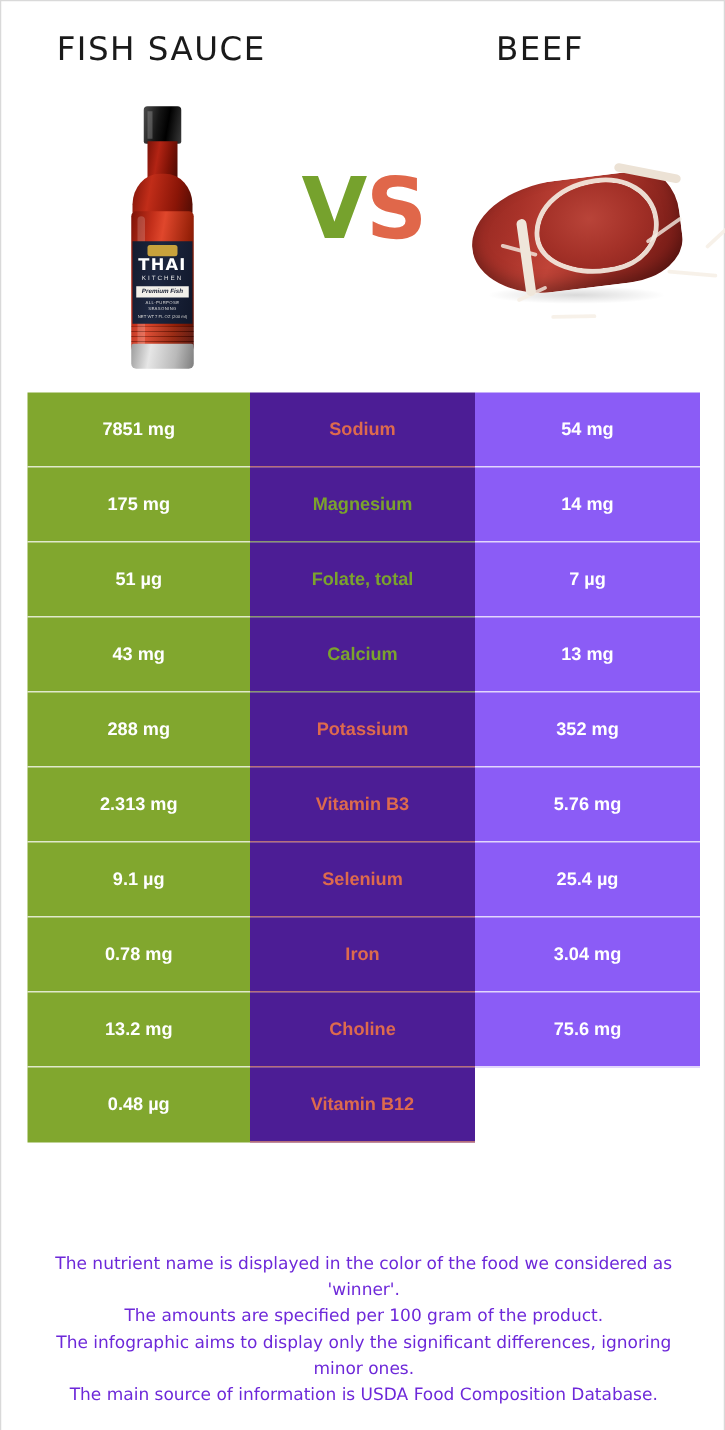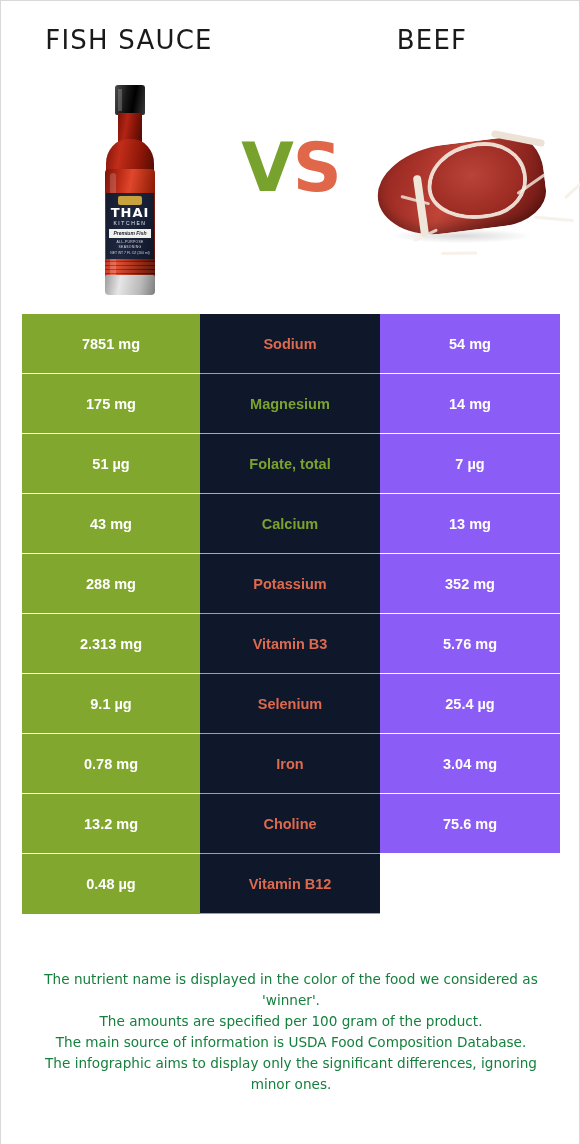--- a/index.html
+++ b/index.html
@@ -241,47 +241,47 @@
     font-weight: bold;
   }
   .cell-left {
     width: 178px;
     background: #81a72e;
     color: #ffffff;
     border-bottom: 1px solid #ffffff;
   }
   .cell-mid {
     width: 180px;
-    background: #0f172a;
+    background: #4c1d95;
     font-weight: 700;
   }
   .cell-right {
     width: 180px;
     background: #8b5cf6;
     color: #ffffff;
     border-bottom: 1px solid #ffffff;
   }
   .row:last-child .cell-left,
   .row:last-child .cell-right { border-bottom: none; }
 
   
   .win-green .cell-mid { color: #7ba32d; border-bottom: 1px solid #9dbf63; }
   .win-red   .cell-mid { color: #dd6a4d; border-bottom: 1px solid #d98a72; }
   .row:last-child .cell-mid { border-bottom: 1px solid #d98a72; }
 
   
   .footer {
     position: absolute;
     left: 24px;
-    top: 968px;
+    top: 1000px;
     width: 532px;
     text-align: center;
     font-size: 13.6px;
     line-height: 21px;
-    color: #15803d;
+    color: #6d28d9;
     font-family: "DejaVu Sans", sans-serif;
   }
   .footer p { margin: 0; }
 </style>
 </head>
 <body>
 
 <div class="page">
 
   <div class="titles">
@@ -378,17 +378,17 @@
       </div>
       <div class="row win-red">
         <div class="cell cell-left">0.48 µg</div>
         <div class="cell cell-mid">Vitamin B12</div>
       </div>
     </div>
 
   <div class="footer">
     <p>The nutrient name is displayed in the color of the food we considered as 'winner'.</p>
     <p>The amounts are specified per 100 gram of the product.</p>
+    <p>The infographic aims to display only the significant differences, ignoring minor ones.</p>
     <p>The main source of information is USDA Food Composition Database.</p>
-    <p>The infographic aims to display only the significant differences, ignoring minor ones.</p>
   </div>
 
 </div>
 
 </body></html>

